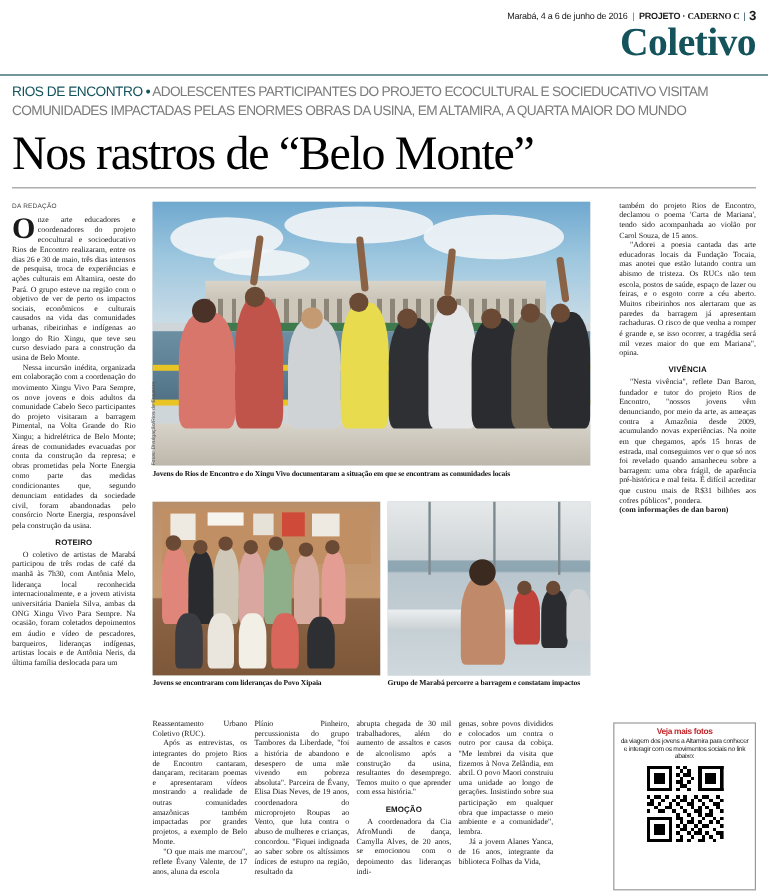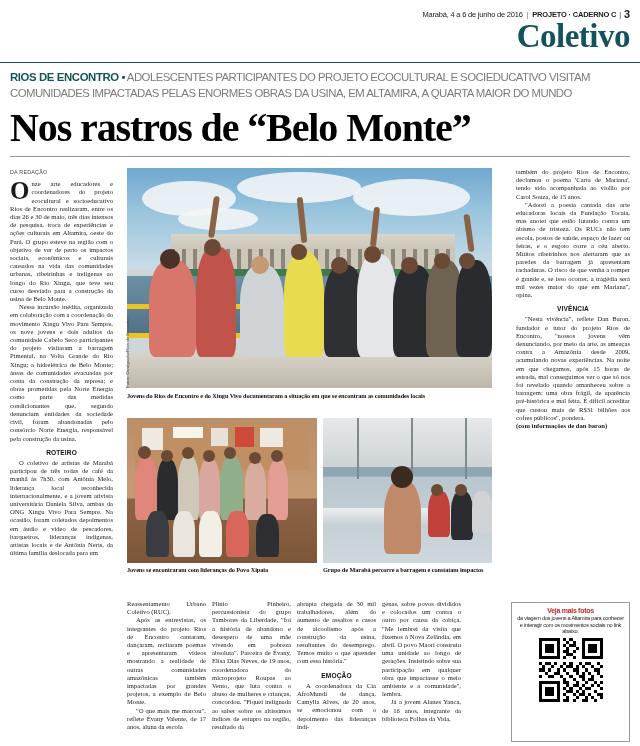--- a/index.html
+++ b/index.html
@@ -15,45 +15,45 @@
 
   
   .masthead{position:relative;height:62px;}
   .dateline{
     position:absolute;right:0;top:8px;
     font-family:"Liberation Sans", sans-serif;
     font-size:7.5px;letter-spacing:-0.2px;color:#1a1a1a;white-space:nowrap;
   }
   .dateline .sep{color:#6b6b6b;margin:0 2px;}
   .dateline b{font-weight:bold;}
-  .dateline .caderno-c{font-weight:bold;}
+  .dateline .caderno-c{font-weight:bold;font-family:Liberation Serif, serif;}
   .dateline .pagenum{font-weight:bold;font-size:11px;vertical-align:-1px;margin-left:3px;}
   .dateline .bar{color:#1b4f56;margin-left:3px;}
   .section-title{
     position:absolute;right:0;top:18px;
     font-family:"Liberation Serif", serif;
     font-weight:bold;font-size:33px;color:#14535c;letter-spacing:-0.5px;
   }
   .rule-top{position:absolute;left:0;right:0;top:62px;border-top:1.6px solid #14535c;}
 
   
   .kicker{
     position:absolute;left:10px;right:10px;top:70px;
     font-family:"Liberation Sans", sans-serif;
     font-size:11.4px;line-height:15.5px;color:#7b7b7b;
     letter-spacing:-0.55px;text-transform:uppercase;
   }
-  .kicker .lede{color:#14535c;font-weight:bold;letter-spacing:-0.4px;}
+  .kicker .lede{color:#14535c;font-weight:normal;letter-spacing:-0.4px;}
   .kicker .dot{color:#14535c;font-weight:bold;}
 
   
   .headline{
     position:absolute;left:10px;right:10px;top:106px;
     font-family:"Liberation Serif", serif;
-    font-weight:bold;font-size:40px;line-height:44px;
+    font-weight:normal;font-size:40px;line-height:44px;
     letter-spacing:-1.1px;color:#000;
   }
   .rule-head{position:absolute;left:10px;right:10px;top:156px;border-top:0.8px solid #9a9a9a;}
 
   
   .col{
     position:absolute;
     font-family:"Liberation Serif", serif;
     font-size:6.6px;line-height:8.2px;
     text-align:justify;

